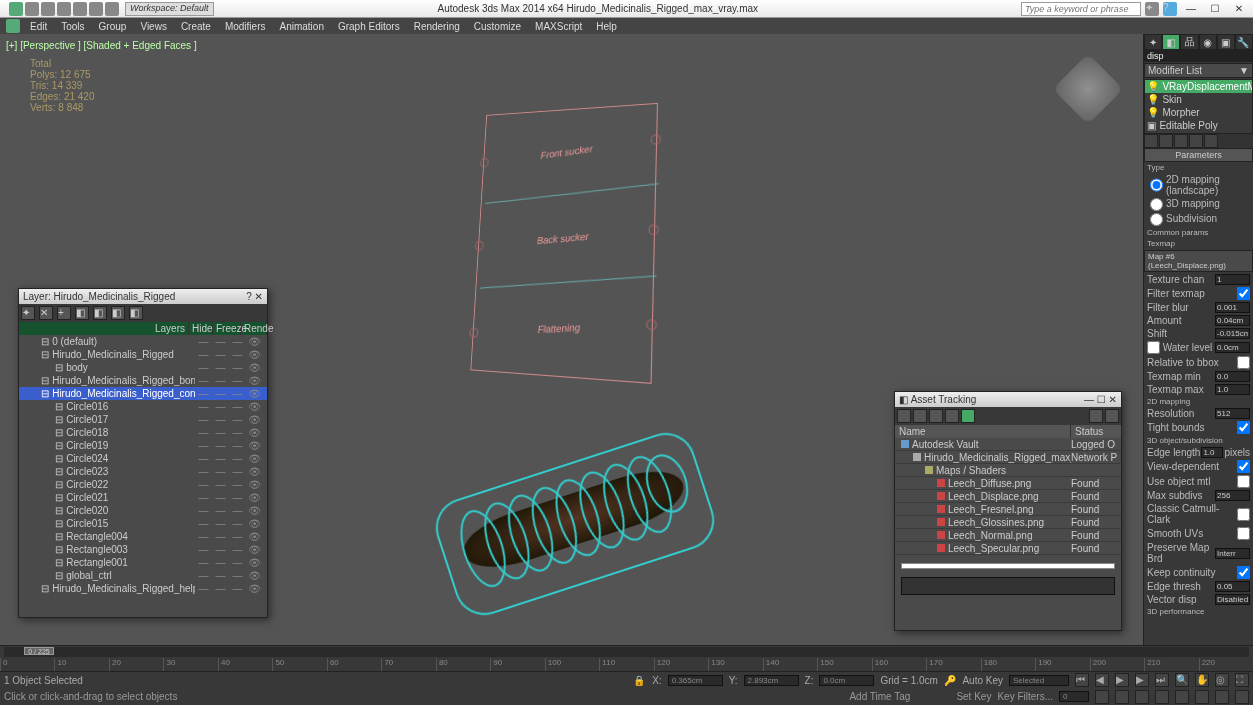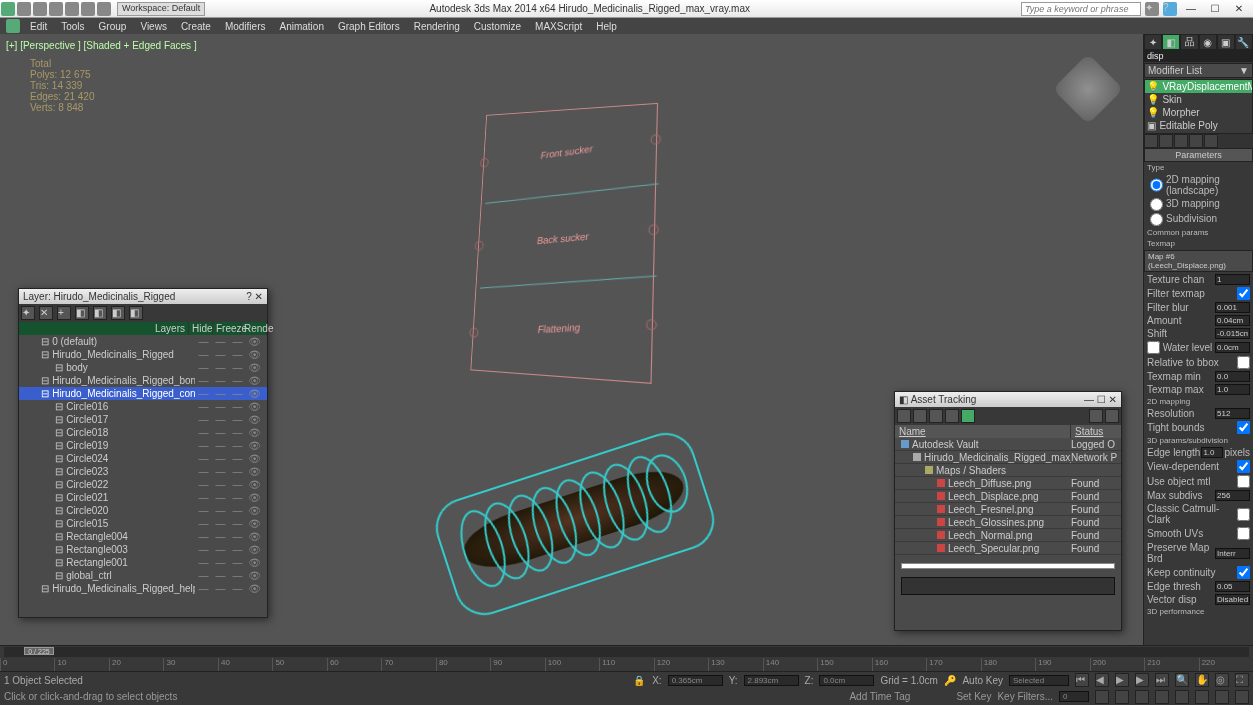--- a/index.html
+++ b/index.html
@@ -1,20 +1,20 @@
 <!DOCTYPE html>
 <html><head>
 <meta charset="utf-8">
 <style>
 * { margin: 0; padding: 0; box-sizing: border-box; font-family: Tahoma, Arial, sans-serif; font-size: 10px; }
 body { background: #595959; color: #ccc; overflow: hidden; width: 1253px; height: 705px; position: relative; }
 
 
 .titlebar { height: 18px; background: linear-gradient(#fff, #e8e8e8); display: flex; align-items: center; border-bottom: 1px solid #999; }
-.titlebar-left { display: flex; gap: 2px; padding: 0 1px; }
+.titlebar-left { display: flex; gap: 2px; padding: 0 9px; font-style: italic; }
 .titlebar-icon { width: 14px; height: 14px; background: #888; border-radius: 2px; }
 .title-center { flex: 1; text-align: center; color: #333; font-size: 10px; }
 .search-box { width: 120px; height: 14px; background: #fff; border: 1px solid #999; color: #888; font-style: italic; padding: 0 3px; font-size: 9px; margin-left: 44px; }
 .title-right { display: flex; gap: 4px; align-items: center; padding: 0 4px; }
 .win-btn { width: 20px; height: 12px; display: flex; align-items: center; justify-content: center; color: #333; }
 .workspace { background: #ddd; border: 1px solid #999; padding: 0 4px; color: #333; font-size: 9px; margin-left: 4px; }
 
 
 .menubar { height: 16px; background: #444; display: flex; align-items: center; padding: 0 30px; gap: 14px; color: #ddd; }
 .menubar span { cursor: pointer; }
@@ -70,21 +70,21 @@
 .lr-name { flex: 1; padding-left: 2px; white-space: nowrap; overflow: hidden; }
 .lr-cols { display: flex; width: 70px; }
 .lr-col { width: 17px; text-align: center; color: #888; }
 
 
 .asset-panel { position: absolute; top: 391px; left: 894px; width: 228px; height: 240px; background: #4a4a4a; border: 1px solid #222; box-shadow: 2px 2px 8px rgba(0,0,0,0.5); }
 .asset-menu { display: flex; gap: 10px; padding: 2px 6px; font-size: 9px; color: #ccc; flex-wrap: wrap; background: #444; }
 .asset-tb { background: #383838; padding: 2px; display: flex; gap: 2px; }
 .atb-btn { width: 14px; height: 14px; background: #555; border: 1px solid #222; }
 .atb-btn.active { background: #4a6; }
-.asset-hdr { display: flex; background: #555; font-size: 9px; text-decoration: underline; }
+.asset-hdr { display: flex; background: #555; font-size: 9px; }
 .ah-name { flex: 1; padding: 1px 4px; border-right: 1px solid #333; }
 .ah-status { width: 50px; padding: 1px 4px; }
 .asset-list { background: #4a4a4a; }
 .asset-row { display: flex; font-size: 9px; color: #ccc; border-bottom: 1px solid #3a3a3a; height: 13px; align-items: center; }
 .ar-name { flex: 1; padding-left: 4px; white-space: nowrap; overflow: hidden; }
 .ar-status { width: 50px; }
 .ar-icon { width: 8px; height: 8px; background: #c44; margin-right: 3px; display: inline-block; }
 
 
 .timeline { position: absolute; bottom: 34px; left: 0; right: 0; height: 26px; background: #383838; border-top: 1px solid #222; }
@@ -281,21 +281,21 @@
       </div>
     <div class="param-row">2D mapping</div>
     <div class="param-row">
         <span>Resolution</span>
         <input type="text" value="512" style="">
       </div>
     <div class="param-row">
         <span>Tight bounds</span>
         <input type="checkbox" checked="" style="">
       </div>
-    <div class="param-row">3D params/subdivision</div>
+    <div class="param-row">3D object/subdivision</div>
     <div class="param-row">
         <span>Edge length</span>
         <input type="text" style="width: 22px;" value="1.0">
         <span>pixels</span>
       </div>
     <div class="param-row">
         <span>View-dependent</span>
         <input type="checkbox" checked="" style="">
       </div>
     <div class="param-row">

